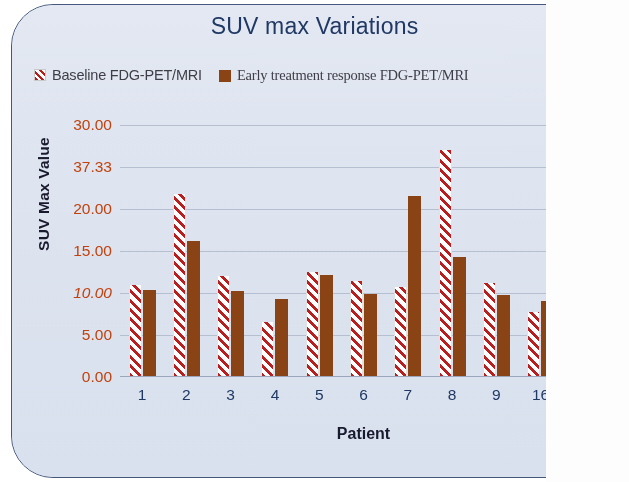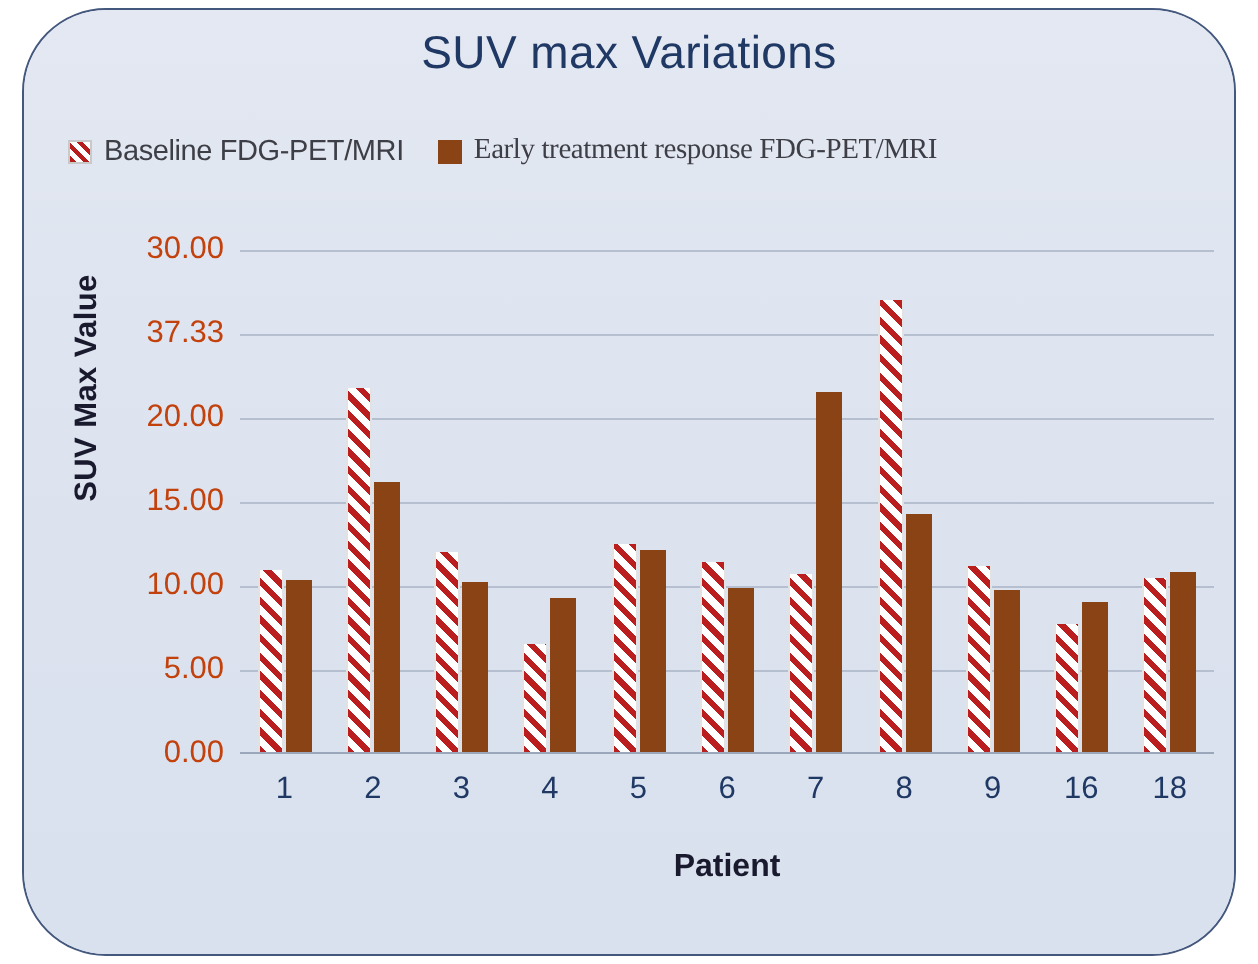--- a/index.html
+++ b/index.html
@@ -4,21 +4,21 @@
 <style>
   * { box-sizing: border-box; }
   html, body {
     margin: 0; padding: 0;
     width: 629px; height: 482px;
     background: #fdfdfd;
     font-family: "Liberation Sans", sans-serif;
   }
   #root {
     position: relative;
-    width: 629px; height: 482px;
+    width: 546px; height: 482px;
     background: #ffffff;
     overflow: hidden;
   }
   
   #panel {
     position: absolute;
     left: 11px; top: 4px;
     width: 607px; height: 474px;
     background: #dfe5f0;
     border: 1.5px solid #44577c;
@@ -42,21 +42,21 @@
     color: #203864;
     font-size: 23px;
     font-weight: 400;
     letter-spacing: 0.2px;
   }
 
   
   #legend {
     position: absolute; z-index:2;
     left: 22px; top: 62px;
-    display: flex; align-items: center;
+    display: flex; align-items: flex-start;
     gap: 7px;
     white-space: nowrap;
   }
   .legend-item { display: flex; align-items: center; gap: 6px; }
   .legend-item + .legend-item { margin-left: 10px; font-family: Liberation Serif, serif; }
   .legend-text {
     color: #3e3e46;
     font-size: 14.5px;
     letter-spacing: -0.2px;
   }
@@ -177,21 +177,21 @@
       </div>
       <div class="legend-item">
         <span class="swatch solid"></span>
         <span class="legend-text">Early treatment response FDG-PET/MRI</span>
       </div>
     </div>
 
     <div id="y-ticks">
         <div class="ytick" style="top: 372px;">0.00</div>
         <div class="ytick" style="top: 330px;">5.00</div>
-        <div class="ytick" style="top: 288px;">10.00</div>
+        <div class="ytick" style="top: 288px; font-style: italic;">10.00</div>
         <div class="ytick" style="top: 246px;">15.00</div>
         <div class="ytick" style="top: 204px;">20.00</div>
         <div class="ytick" style="top: 162px;">37.33</div>
         <div class="ytick" style="top: 120px;">30.00</div>
       </div>
 
     <div id="y-axis-title">SUV Max Value</div>
 
     <div id="plot-area">
       <div id="gridlines">

